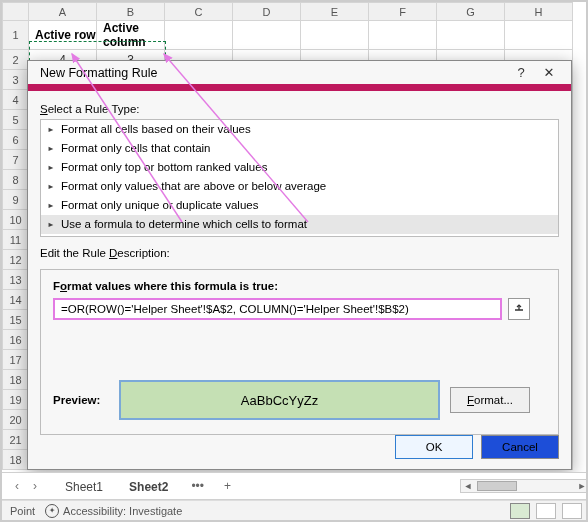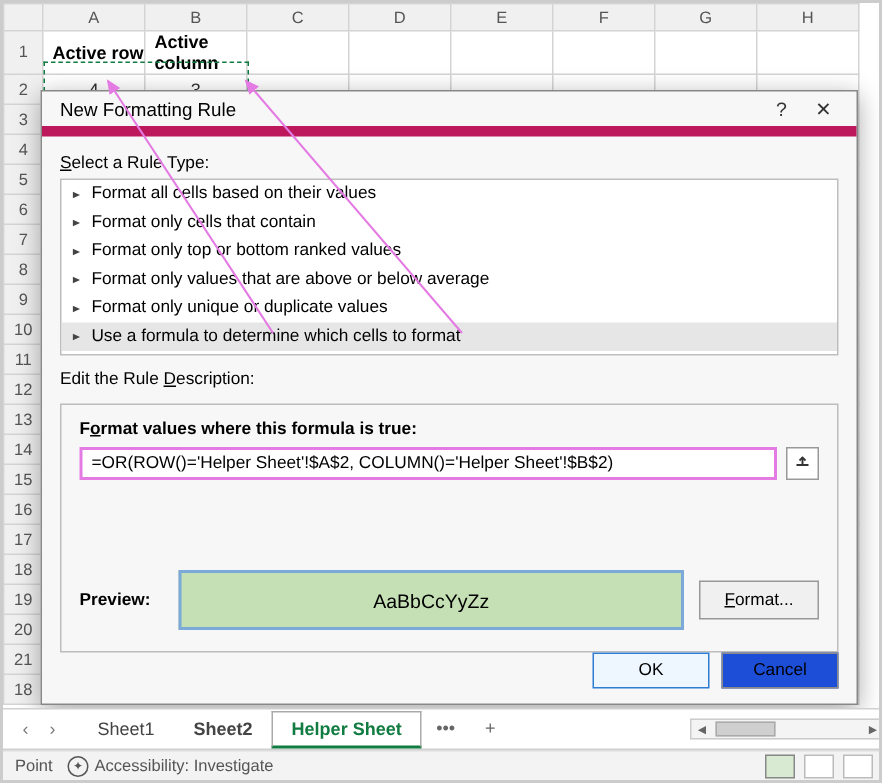--- a/index.html
+++ b/index.html
@@ -94,21 +94,21 @@
     margin-right: 6px;
     color: #444;
     transform: scaleY(.9);
   }
   .rule-item.selected { background: #e6e6e6; }
 
   .desc-box {
     margin-top: 6px;
     border: 1px solid #bdbdbd;
     background: #f7f7f7;
-    padding: 10px 12px 14px 12px;
+    padding: 10px 28px 14px 12px;
     flex: 1;
     display: flex; flex-direction: column;
   }
   .formula-label { font-size: 11.5px; font-weight: bold; margin-bottom: 6px; }
   .formula-row { display: flex; gap: 6px; align-items: center; }
   .formula-input {
     flex: 1;
     height: 22px;
     border: 2px solid #e37be3;
     padding: 0 6px;
@@ -568,21 +568,20 @@
   <line x1="180" y1="220" x2="70" y2="52" stroke="#e37be3" stroke-width="1.4" marker-end="url(#ah)"></line>
   <line x1="306" y1="220" x2="162" y2="52" stroke="#e37be3" stroke-width="1.4" marker-end="url(#ah)"></line>
 </svg>
 
 <div class="tabstrip">
   <div class="nav-arrow">‹</div>
   <div class="nav-arrow">›</div>
   <div class="tabs">
     <div class="tab">Sheet1</div>
     <div class="tab bold">Sheet2</div>
-    <div class="tab active">Helper Sheet</div>
     <div class="tab-more">•••</div>
     <div class="tab-plus">+</div>
   </div>
   <div class="hsb">
     <div class="arrow">◄</div>
     <div class="thumb"></div>
     <div class="arrow" style="margin-left:auto">►</div>
   </div>
 </div>
 

